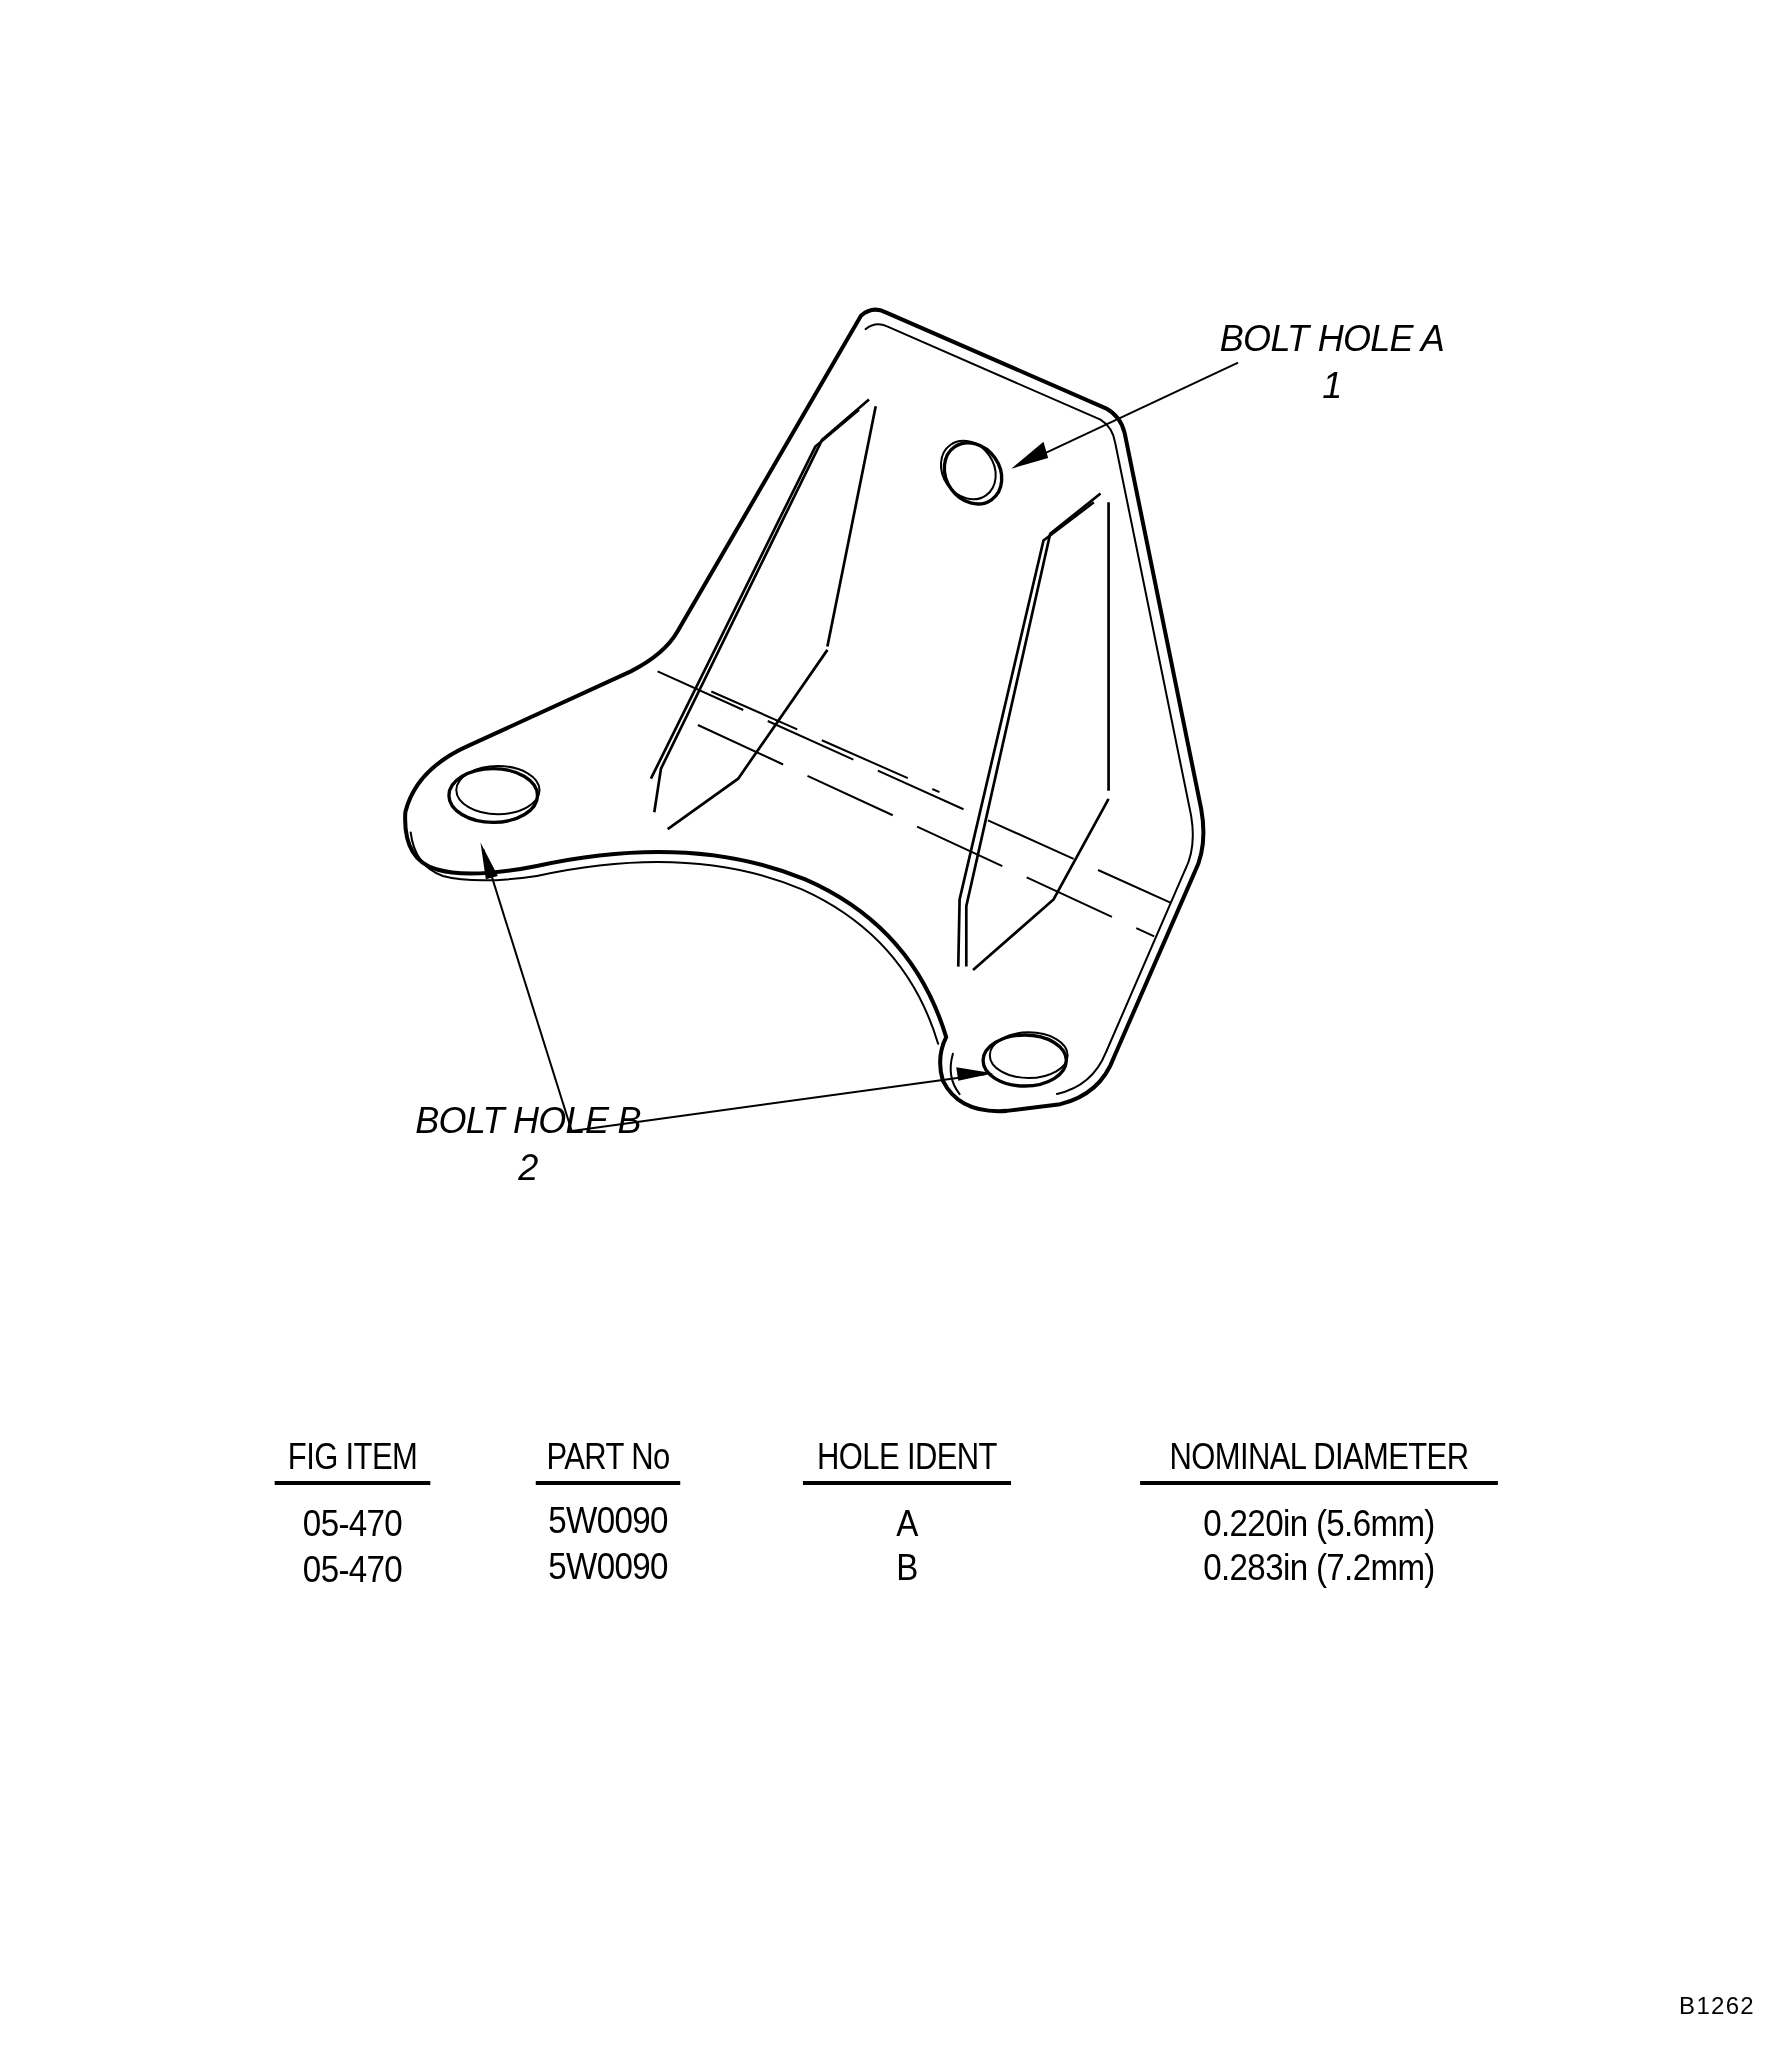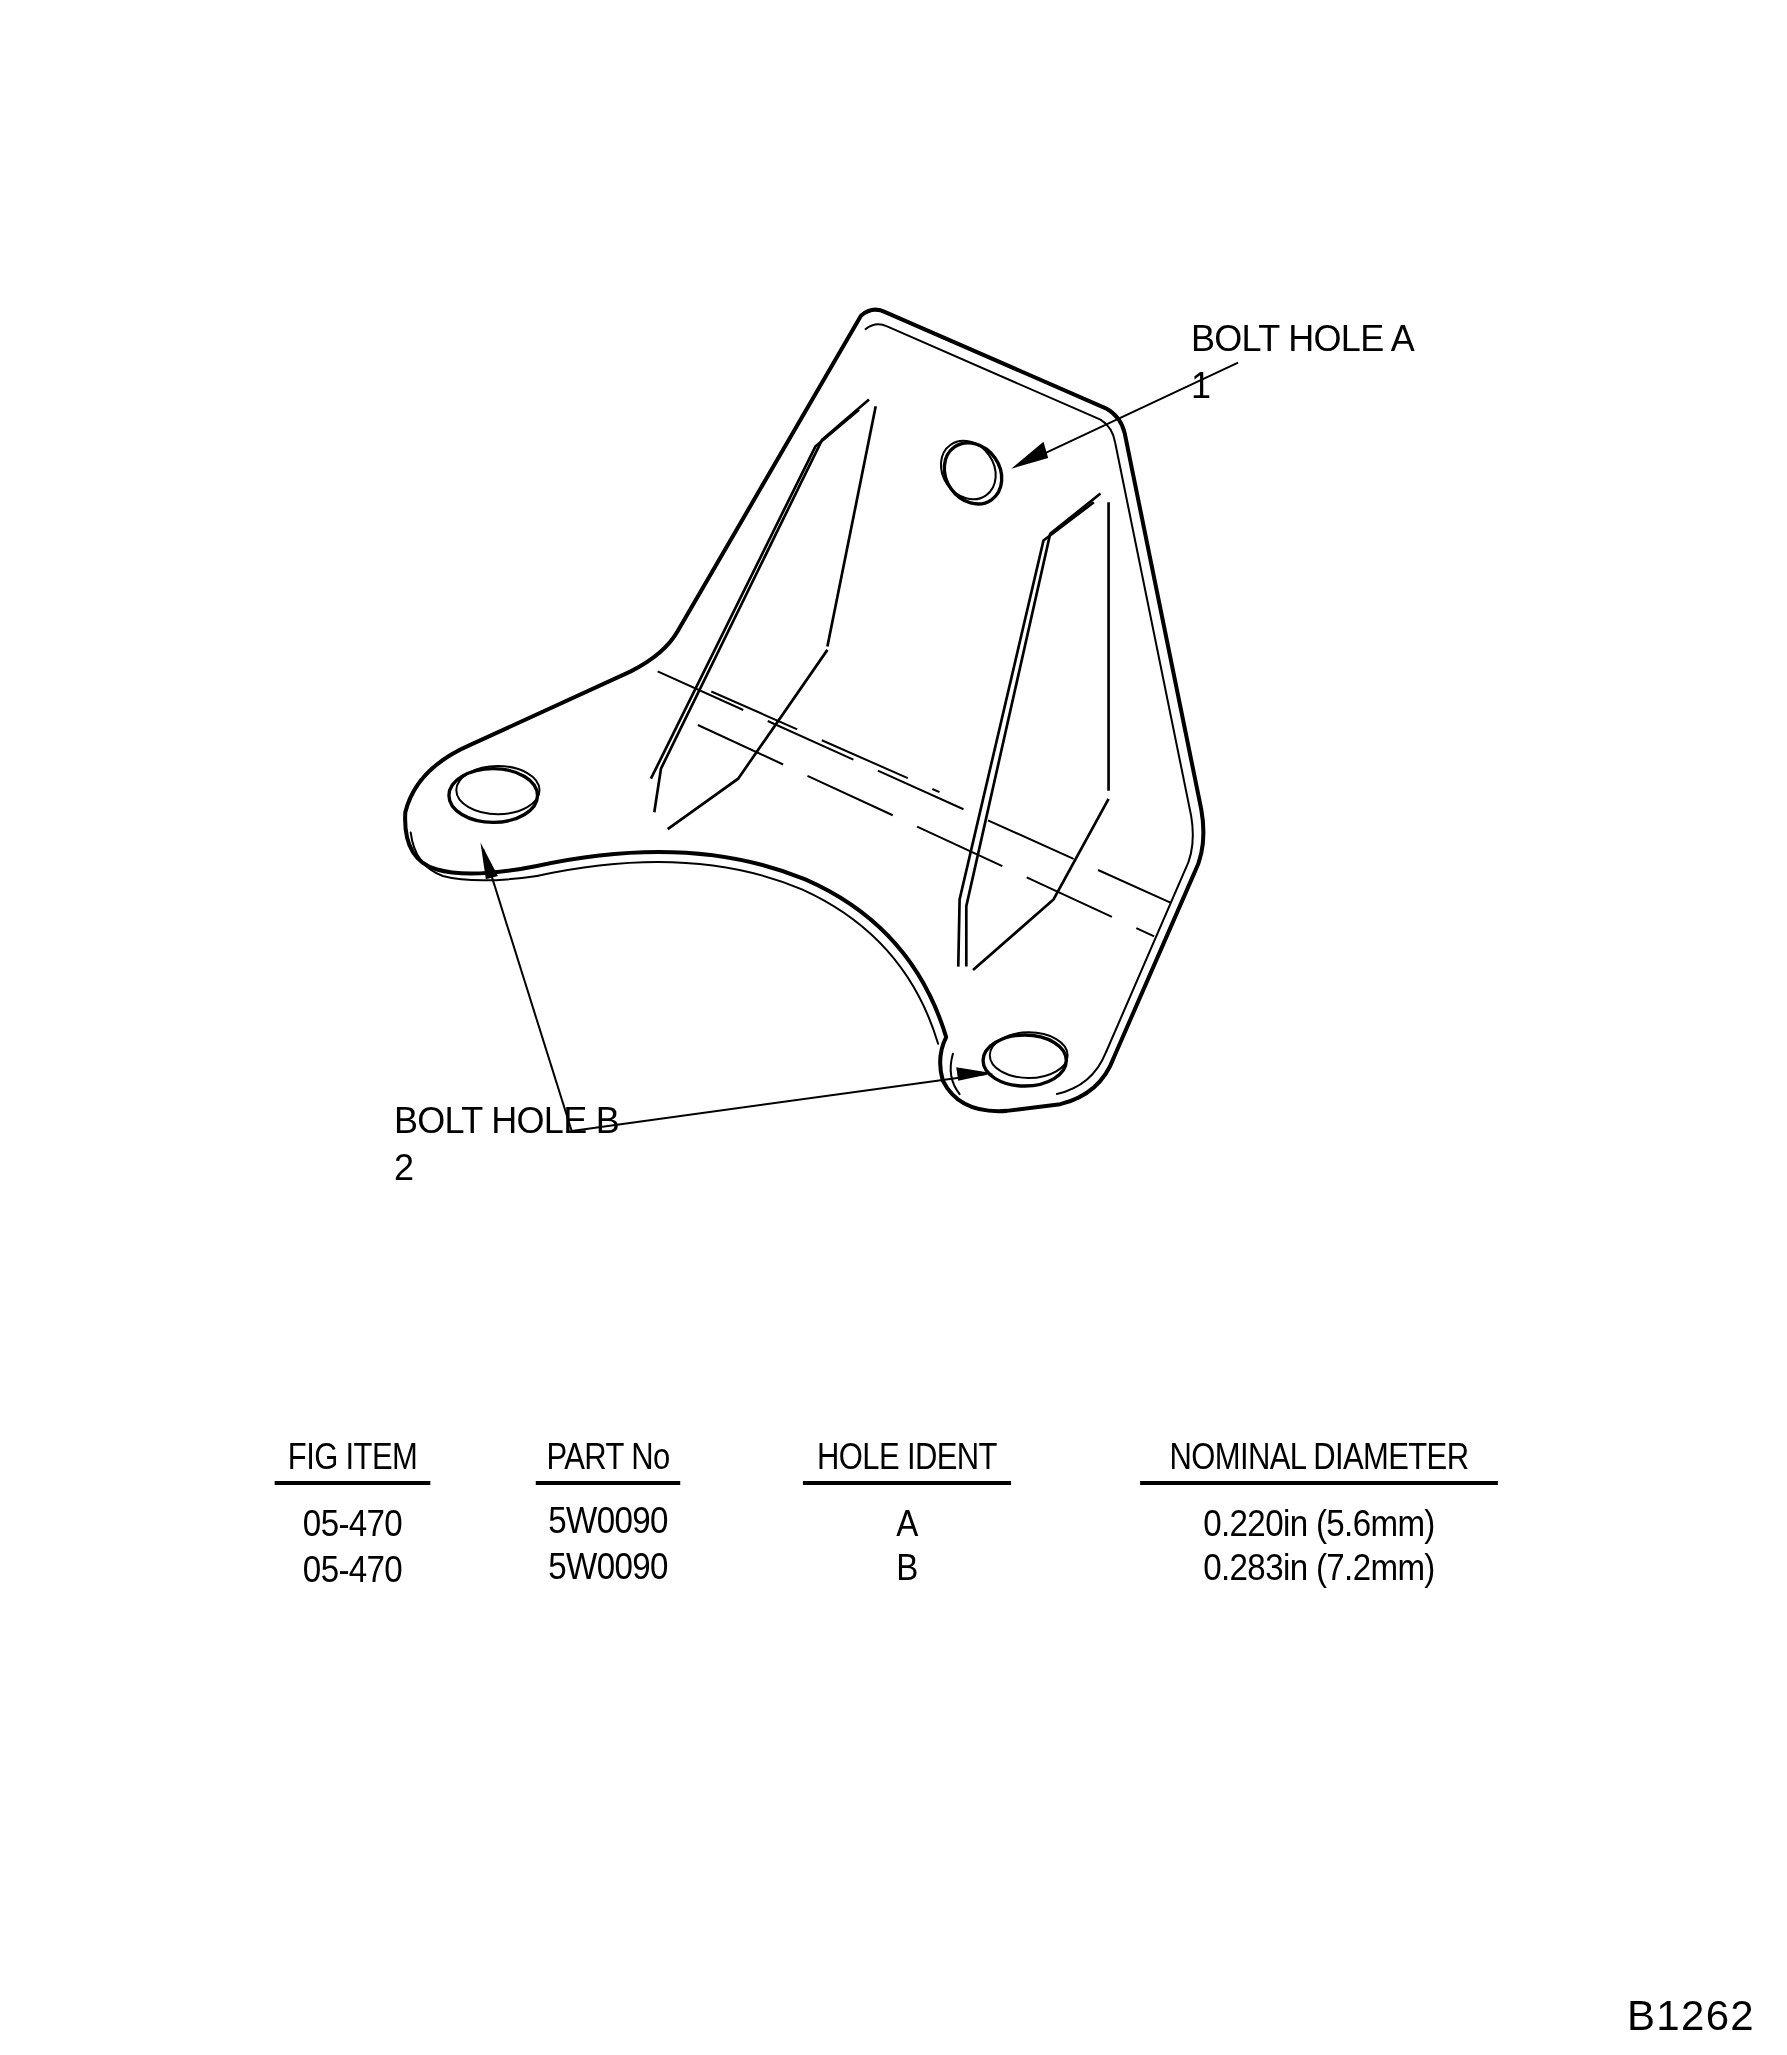--- a/index.html
+++ b/index.html
@@ -1,29 +1,29 @@
 <!DOCTYPE html>
 <html style="font-size:10.7px"><head>
   <meta charset="utf-8">
   <style>
     html, body { margin: 0; padding: 0; background: #ffffff; }
     body { width: 1787px; height: 2056px; position: relative; overflow: hidden;
            font-family: "Liberation Sans", "DejaVu Sans", sans-serif; color: #000; }
     .drawing { position: absolute; left: 0; top: 0; width: 1787px; height: 2056px; }
-    .callout { position: absolute; text-align: left; font-size: 36px; line-height: 47px;
-               font-stretch: condensed; letter-spacing: -0.7px; }
+    .callout { position: absolute; text-align: center; font-size: 36px; line-height: 47px;
+               font-stretch: condensed; letter-spacing: -0.7px; font-style: italic; }
     .callout .num { display: block; }
     .table { position: absolute; top: 1436px; left: 262px; width: 1275px; font-size: 36px;
              letter-spacing: -0.7px; }
     .th { position: absolute; top: 0; text-align: center; white-space: nowrap;
           border-bottom: 4px solid #000; padding-bottom: 2.7px; transform: scaleX(0.86);
           transform-origin: center; }
     .cell { position: absolute; text-align: center; white-space: nowrap; transform: scaleX(0.92);
             transform-origin: center; }
-    .fig-id { position: absolute; right: 32px; top: 1992px; font-size: 42px; letter-spacing: 1.3px; }
+    .fig-id { position: absolute; right: 32px; top: 1992px; font-size: 24px; letter-spacing: 1.3px; }
   </style>
 </head>
 <body>
 
 <svg class="drawing" viewBox="0 0 2663 3063" xmlns="http://www.w3.org/2000/svg" fill="none" stroke="#000">
 
   <g stroke-width="6" stroke-linejoin="round" stroke-linecap="round">
     <path d="M1283,470 Q1300,455 1320,465 L1648,608 Q1670,620 1676,645 L1790,1205 Q1800,1260 1780,1300 L1660,1575 Q1640,1630 1580,1645 L1500,1655 Q1430,1660 1405,1610 Q1395,1575 1410,1545 Q1360,1380 1200,1310 Q1030,1240 800,1290 Q700,1310 650,1295 Q600,1280 604,1210 Q620,1145 700,1110 L940,1000 Q990,975 1010,940 Z"></path>
     <path d="M1290,490 Q1305,478 1322,486 L1640,625 Q1658,636 1662,660 L1775,1215 Q1783,1262 1766,1296 L1648,1568 Q1628,1618 1575,1630" stroke-width="3"></path>
     <path d="M612,1240 Q618,1290 660,1305 Q710,1318 800,1305" stroke-width="3"></path>

